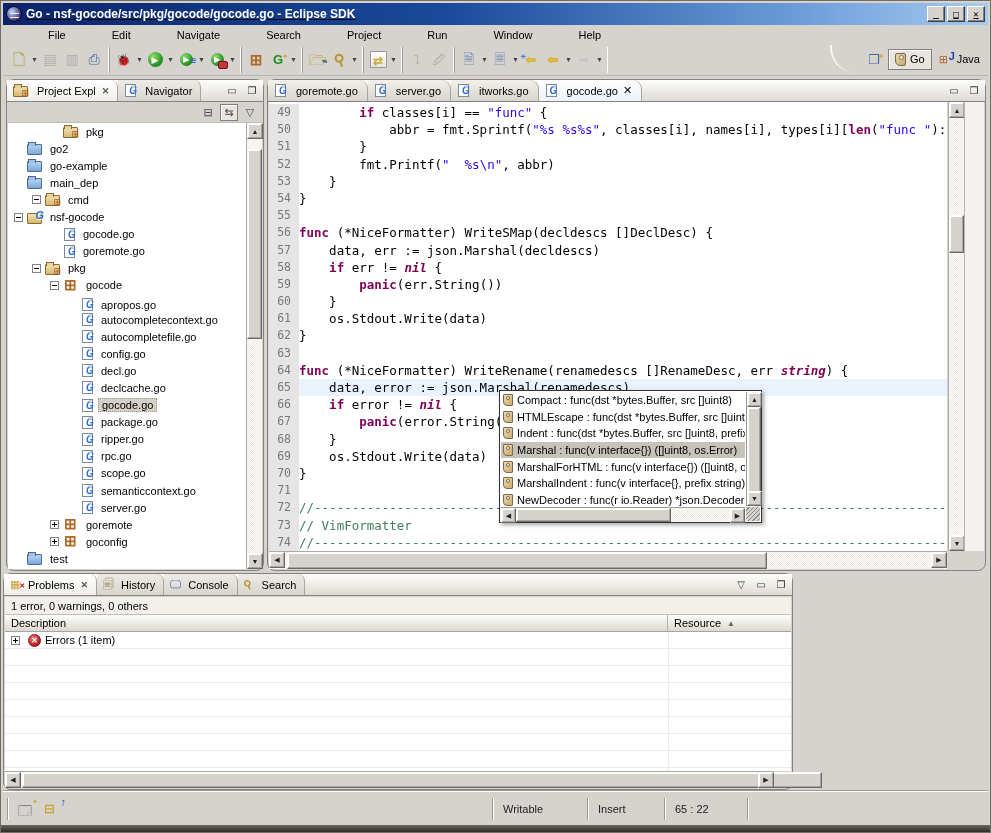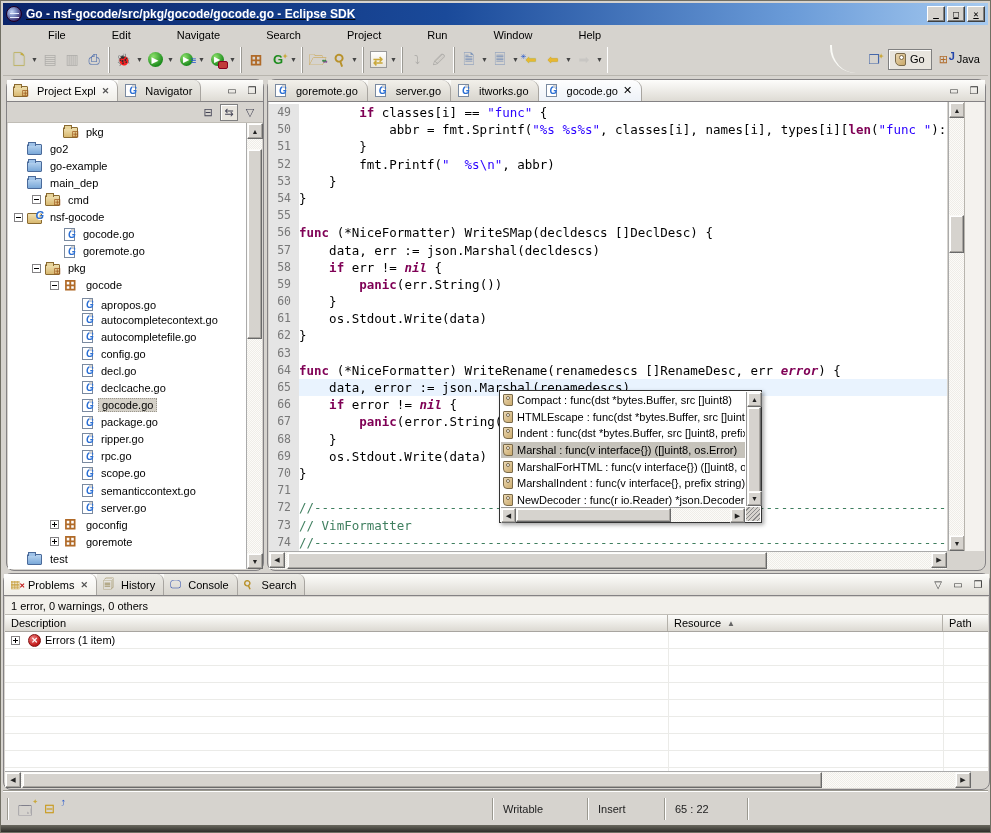--- a/index.html
+++ b/index.html
@@ -138,21 +138,21 @@
   #ac-list { position:absolute; left:1px; top:1px; right:16px; bottom:16px; overflow:hidden; }
   .ac-item { height:16.6px; display:flex; align-items:center; gap:4px; padding:0 2px; white-space:nowrap; overflow:hidden; font-size:11px; }
   .ac-item.selected { background:#c6c3bb; }
   .ac-tag { width:10px; height:12px; background:linear-gradient(135deg,#ecd9b4,#cbab6e); border:1px solid #7a6a4a; border-radius:1px 1px 1px 4px; position:relative; flex:none; }
   .ac-tag::before{content:""; position:absolute; left:2px; top:1px; width:2px; height:2px; border-radius:50%; background:#fff; border:1px solid #7a6a4a;}
   #ac-vsb { right:0; top:1px; bottom:16px; width:15px; }
   #ac-hsb { left:1px; bottom:0; right:16px; height:15px; }
   #ac-grip { position:absolute; right:1px; bottom:1px; width:14px; height:14px; background:repeating-linear-gradient(135deg,#d6d3ce 0 2px,#8a8a8a 2px 3px); }
 
   
-  #problems-panel { left:2px; top:572px; width:987px; height:217px;text-decoration:underline; }
+  #problems-panel { left:2px; top:572px; width:790px; height:217px;text-decoration:underline; }
   #prob-summary { position:absolute; left:1px; top:23px; right:1px; height:18px; background:#f2f0eb; border-bottom:1px solid #c0bdb6; display:flex; align-items:center; padding-left:6px; }
   #prob-grid { position:absolute; left:1px; top:41px; right:1px; bottom:18px; background:#fff; overflow:hidden; }
   .grid-header { display:flex; height:17px; background:linear-gradient(#fdfdfb,#dcd9d2); border-bottom:1px solid #a8a5a0; }
   .gh-cell { padding:1px 6px; border-right:1px solid #b4b1aa; display:flex; align-items:center; gap:6px; }
   .grid-row { height:17px; border-bottom:1px solid #ebebe8; display:flex; align-items:center; position:relative; }
   .col-sep { position:absolute; top:0; bottom:0; width:1px; background:#ebebe8; }
   .err-icon { width:13px; height:13px; border-radius:50%; background:radial-gradient(circle at 35% 30%,#f08080,#c01818 70%); border:1px solid #801010; color:#fff; font-size:8px; font-weight:bold; display:flex; align-items:center; justify-content:center; margin:0 4px; }
   #prob-hsb { left:1px; bottom:1px; right:18px; height:17px; }
   .sort-asc { font-size:8px; color:#666; }
 
@@ -439,26 +439,26 @@
           <span class="label">semanticcontext.go</span>
         </div>
         <div class="tree-row" style="padding-left: 60px;">
           <span class="exp-spacer"></span>
           <span class="ticon i-go-file"></span>
           <span class="label">server.go</span>
         </div>
         <div class="tree-row" style="padding-left: 42px;">
           <span class="expander plus"></span>
           <span class="ticon i-package"></span>
-          <span class="label">goconfig</span>
+          <span class="label">goremote</span>
         </div>
         <div class="tree-row" style="padding-left: 42px;">
           <span class="expander plus"></span>
           <span class="ticon i-package"></span>
-          <span class="label">goremote</span>
+          <span class="label">goconfig</span>
         </div>
         <div class="tree-row" style="padding-left: 6px;">
           <span class="exp-spacer"></span>
           <span class="ticon i-folder-closed"></span>
           <span class="label">test</span>
         </div>
       </div>
     <div class="sbv" style="right:1px; top:43px; bottom:1px;">
       <span class="sb-btn" style="top:0;">▲</span>
       <span class="sb-thumb" style="left:0; right:0; top:26px; height:190px;"></span>
@@ -500,21 +500,21 @@
         <div class="cline"><span class="lnum">54</span><span class="ltext"><span>}</span></span></div>
         <div class="cline"><span class="lnum">55</span><span class="ltext"></span></div>
         <div class="cline"><span class="lnum">56</span><span class="ltext"><span class="kw">func</span><span> (*NiceFormatter) WriteSMap(decldescs []DeclDesc) {</span></span></div>
         <div class="cline"><span class="lnum">57</span><span class="ltext"><span>    data, err := json.Marshal(decldescs)</span></span></div>
         <div class="cline"><span class="lnum">58</span><span class="ltext"><span>    </span><span class="kw">if</span><span> err != </span><span class="kwi">nil</span><span> {</span></span></div>
         <div class="cline"><span class="lnum">59</span><span class="ltext"><span>        </span><span class="kw">panic</span><span>(err.String())</span></span></div>
         <div class="cline"><span class="lnum">60</span><span class="ltext"><span>    }</span></span></div>
         <div class="cline"><span class="lnum">61</span><span class="ltext"><span>    os.Stdout.Write(data)</span></span></div>
         <div class="cline"><span class="lnum">62</span><span class="ltext"><span>}</span></span></div>
         <div class="cline"><span class="lnum">63</span><span class="ltext"></span></div>
-        <div class="cline"><span class="lnum">64</span><span class="ltext"><span class="kw">func</span><span> (*NiceFormatter) WriteRename(renamedescs []RenameDesc, err </span><span class="kwi">error</span><span>) {</span></span></div>
+        <div class="cline"><span class="lnum">64</span><span class="ltext"><span class="kw">func</span><span> (*NiceFormatter) WriteRename(renamedescs []RenameDesc, err </span><span class="kwi">string</span><span>) {</span></span></div>
         <div class="cline current"><span class="lnum">65</span><span class="ltext"><span>    data, error := json.Marshal(renamedescs)</span></span></div>
         <div class="cline"><span class="lnum">66</span><span class="ltext"><span>    </span><span class="kw">if</span><span> error != </span><span class="kwi">nil</span><span> {</span></span></div>
         <div class="cline"><span class="lnum">67</span><span class="ltext"><span>        </span><span class="kw">panic</span><span>(error.String())</span></span></div>
         <div class="cline"><span class="lnum">68</span><span class="ltext"><span>    }</span></span></div>
         <div class="cline"><span class="lnum">69</span><span class="ltext"><span>    os.Stdout.Write(data)</span></span></div>
         <div class="cline"><span class="lnum">70</span><span class="ltext"><span>}</span></span></div>
         <div class="cline"><span class="lnum">71</span><span class="ltext"></span></div>
         <div class="cline"><span class="lnum">72</span><span class="ltext"><span class="com">//------------------------------------------------------------------------------------------------</span></span></div>
         <div class="cline"><span class="lnum">73</span><span class="ltext"><span class="com">// VimFormatter</span></span></div>
         <div class="cline"><span class="lnum">74</span><span class="ltext"><span class="com">//------------------------------------------------------------------------------------------------</span></span></div>

